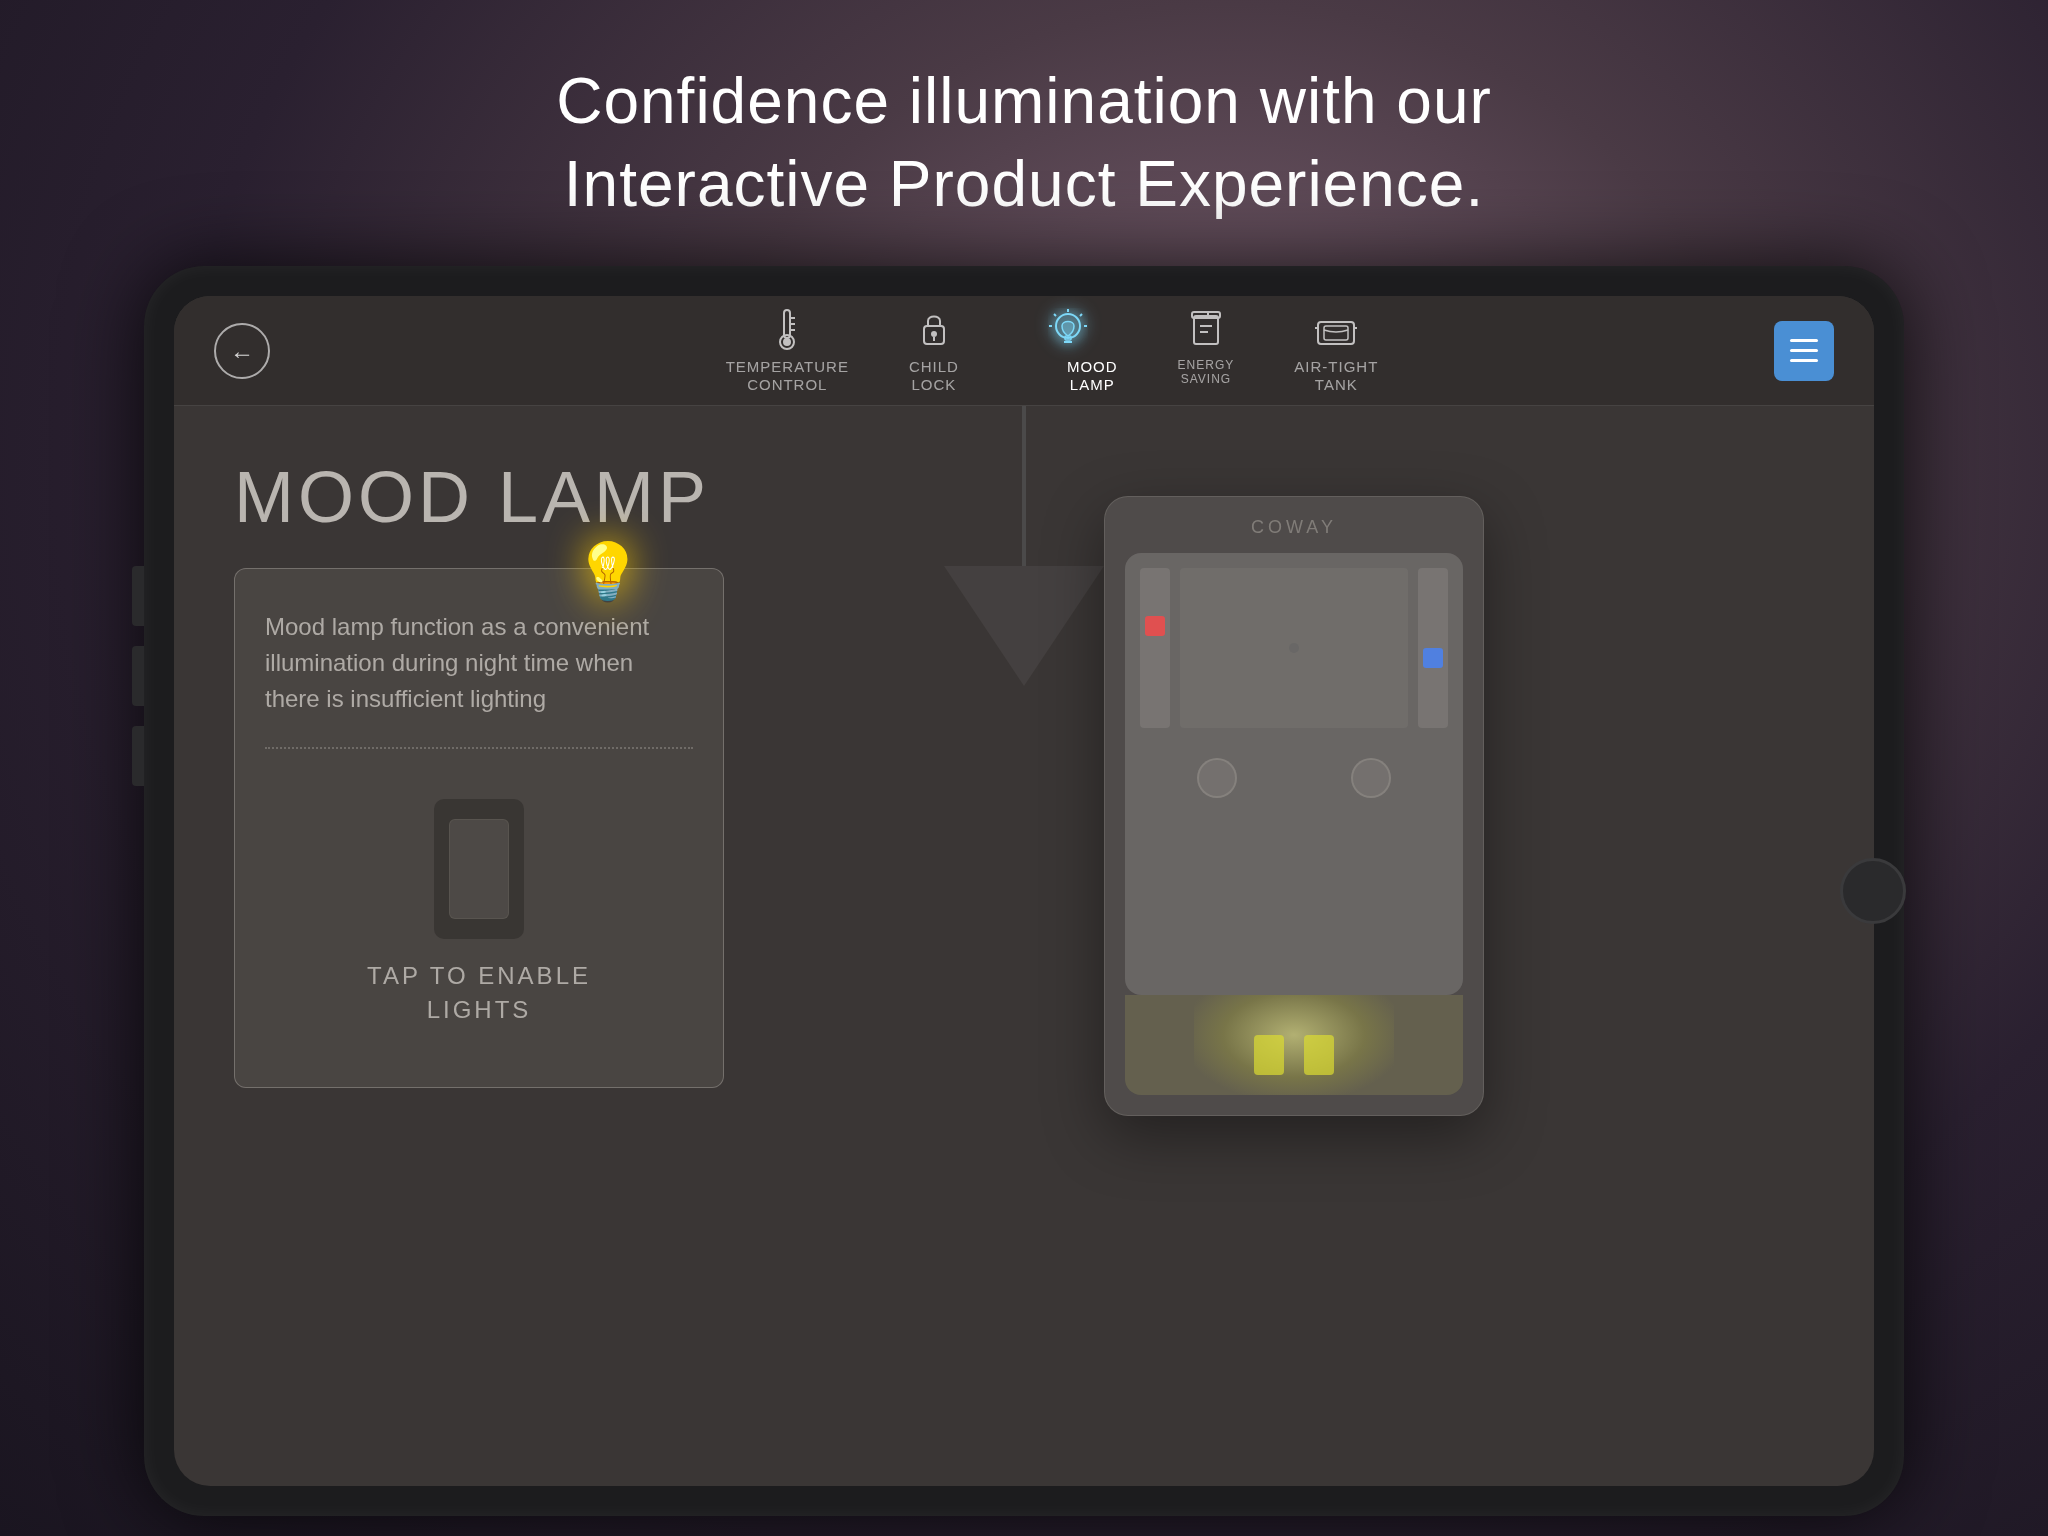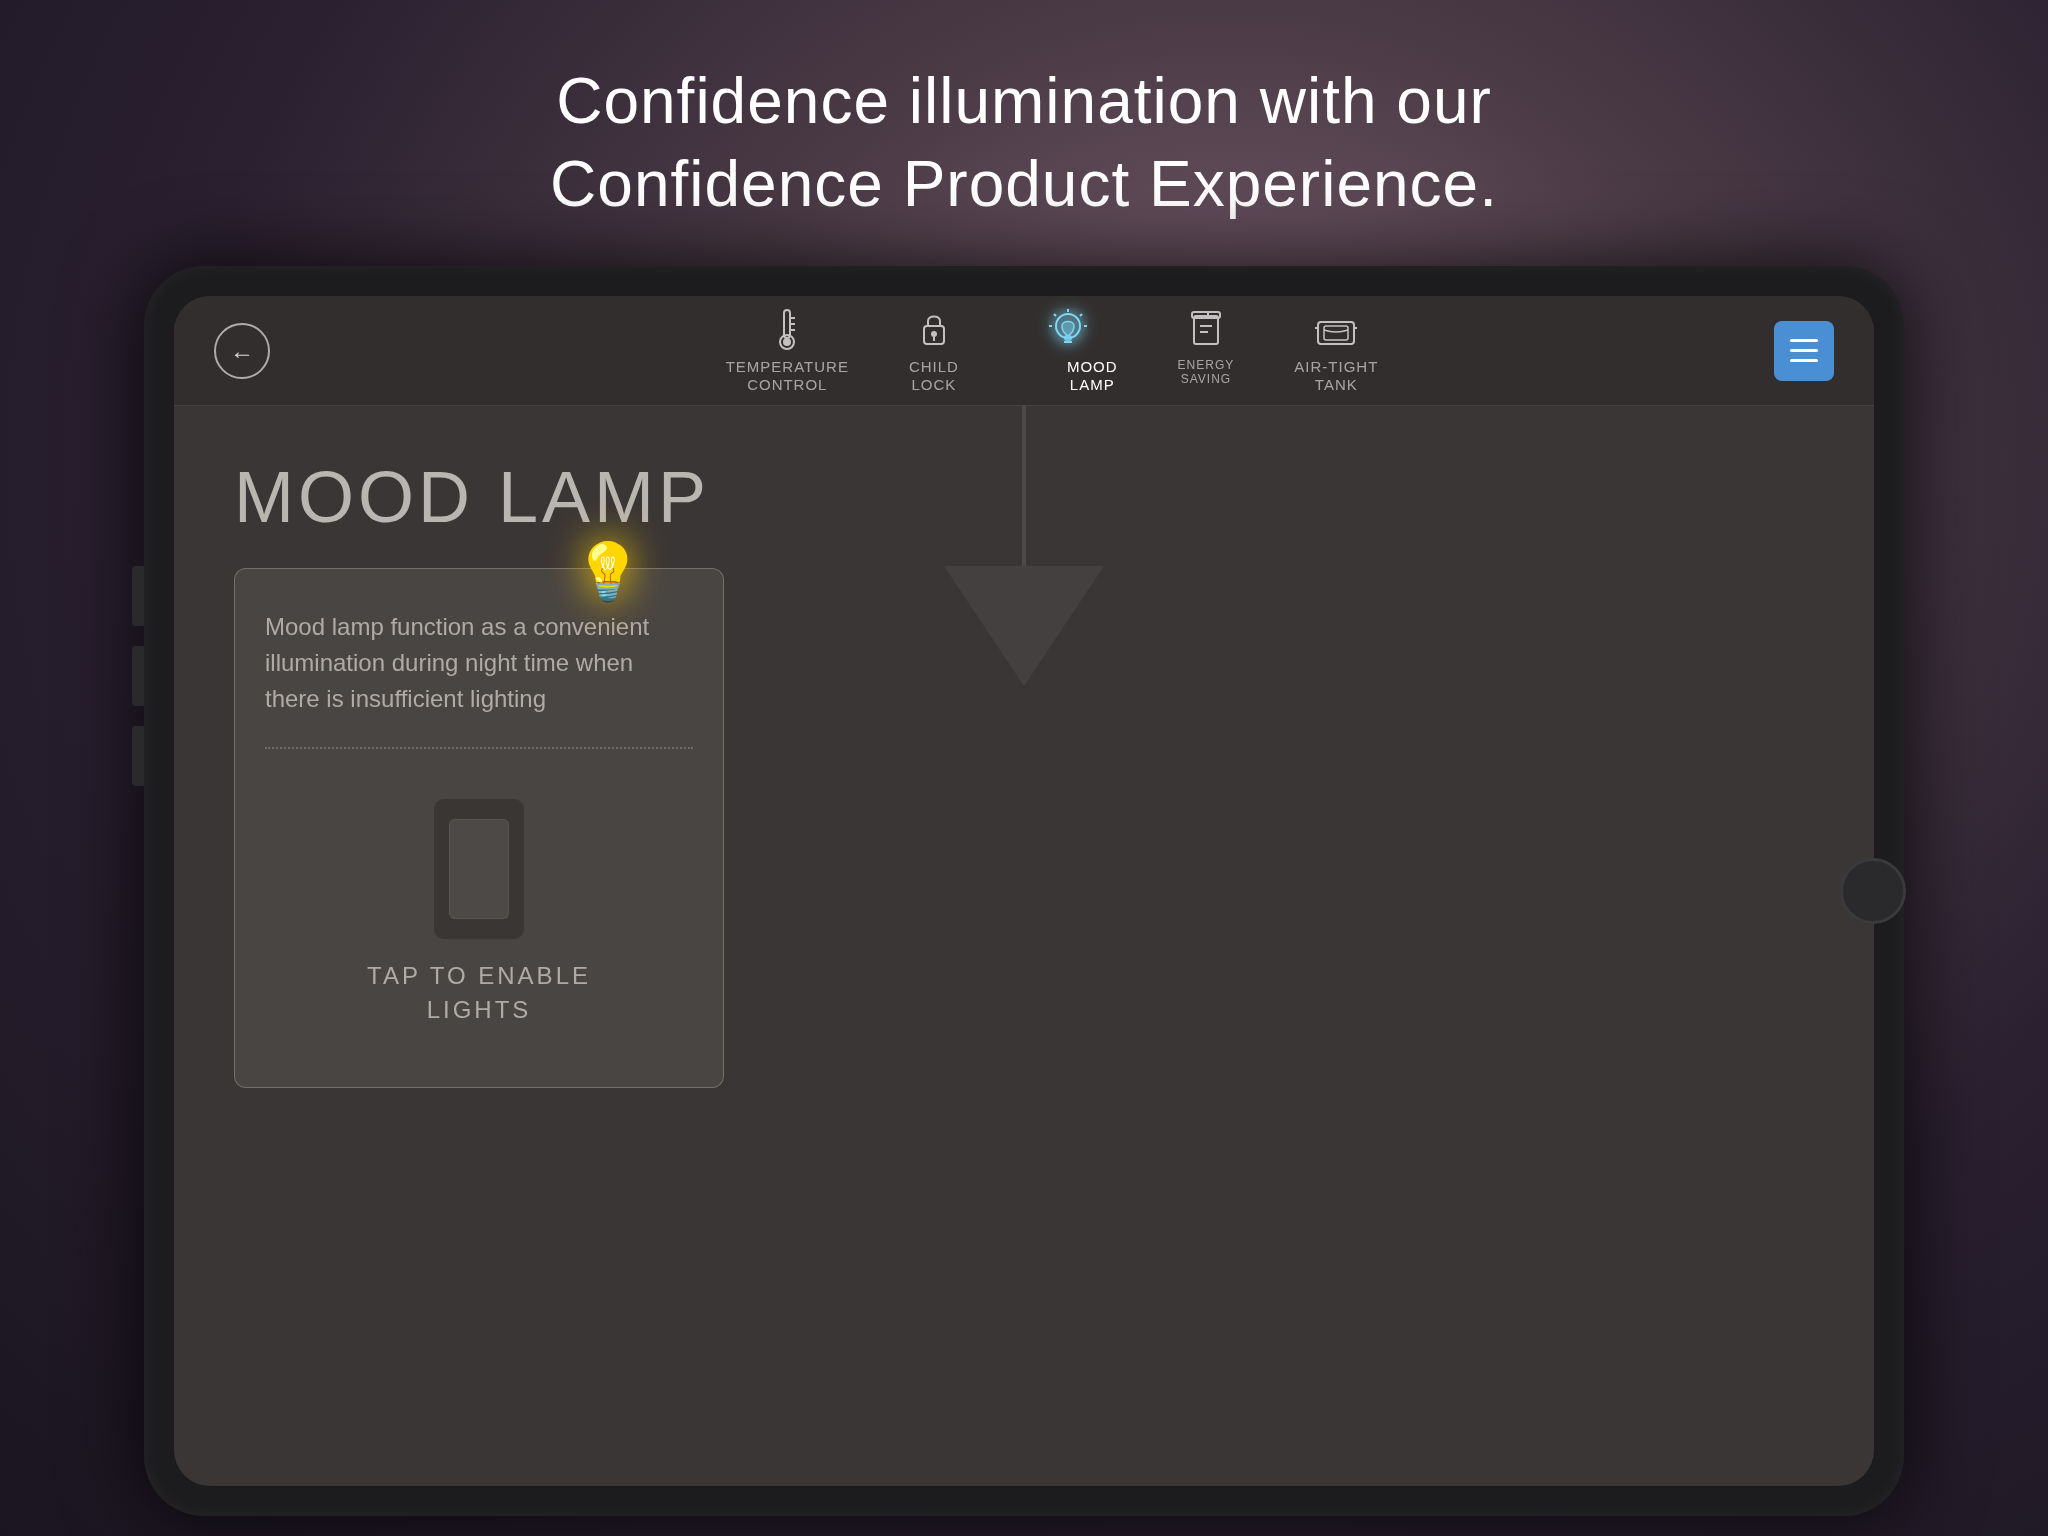--- a/index.html
+++ b/index.html
@@ -451,21 +451,21 @@
       background: rgba(220,220,50,0.7);
       border-radius: 4px;
     }
   </style>
 </head>
 <body>
 
 <div class="headline">
   <h1>
     <span>Confidence illumination with our</span><br>
-    <span>Confidence Product Experience.</span>
+    <span>Interactive Product Experience.</span>
   </h1>
 </div>
 
 <div class="ipad-frame">
   <div class="ipad-screen">
 
     <div class="nav-bar">
       <div class="back-btn">
         <span>←</span>
       </div>
@@ -567,16 +567,44 @@
           <div class="dotted-line"></div>
 
           <div class="light-switch">
             <div class="switch-paddle"></div>
           </div>
 
           <div class="tap-label">TAP TO ENABLE<br>LIGHTS</div>
         </div>
       </div>
 
+      <div class="right-panel">
+        <div class="product-device">
+          <div class="device-brand">COWAY</div>
+
+          <div class="device-body">
+            <div class="device-panel-top">
+              <div class="device-slider-left"></div>
+              <div class="device-center">
+                <div class="device-dot"></div>
+              </div>
+              <div class="device-slider-right"></div>
+            </div>
+
+            <div class="device-panel-bottom">
+              <div class="device-knob"></div>
+              <div class="device-knob"></div>
+            </div>
+          </div>
+
+          <div class="device-light-output">
+            <div class="light-glow"></div>
+            <div class="light-connectors">
+              <div class="connector"></div>
+              <div class="connector"></div>
+            </div>
+          </div>
+        </div>
+      </div>
 
     </div>
   </div>
 </div>
 
 </body></html>

